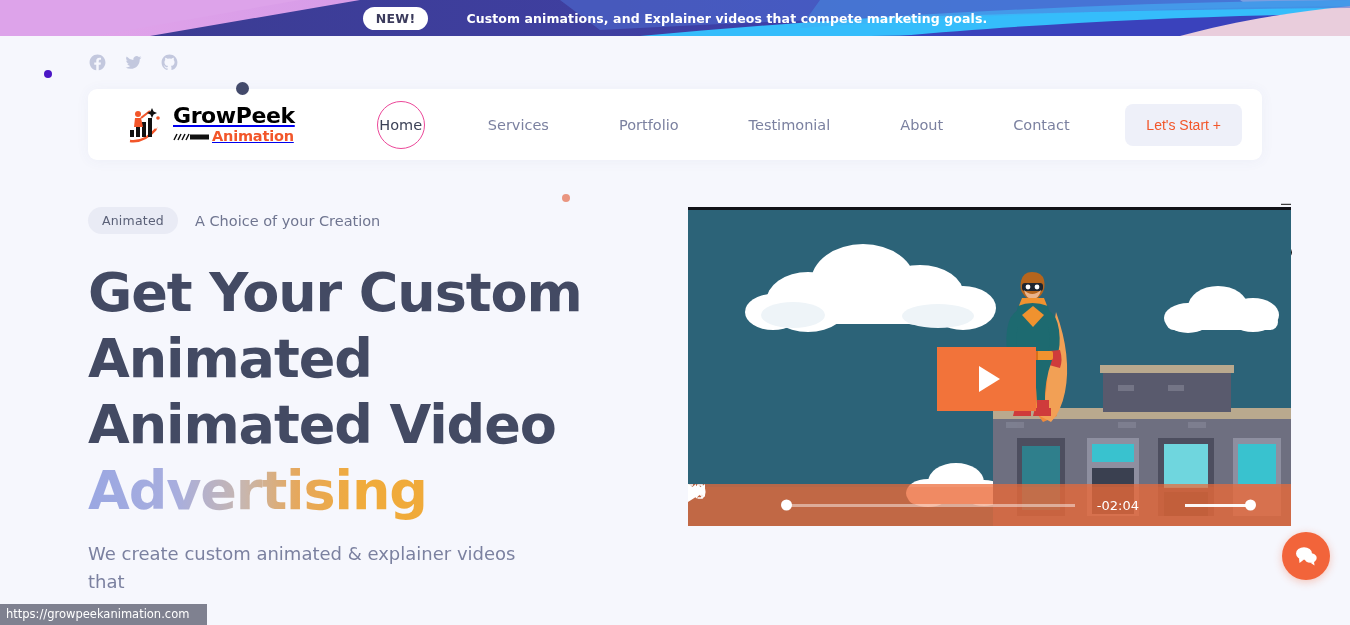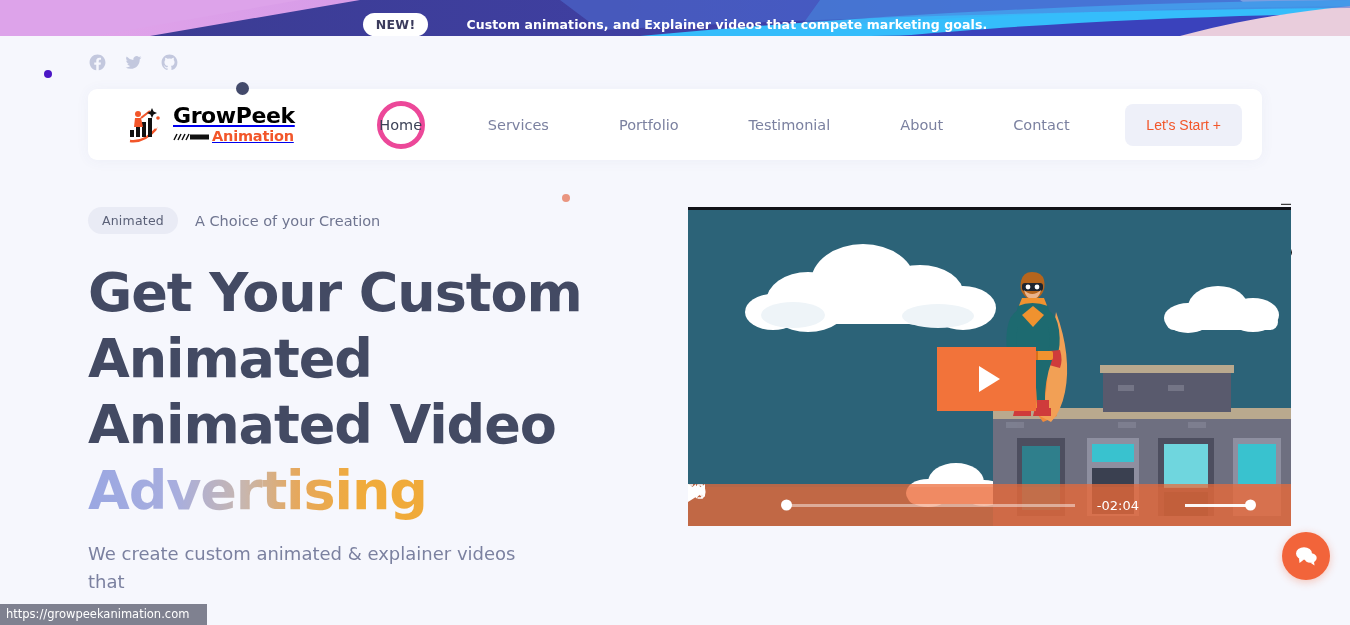--- a/index.html
+++ b/index.html
@@ -7,21 +7,21 @@
   body {
     font-family: "DejaVu Sans", sans-serif;
     background:#f6f7fd;
     position:relative;
   }
 
   
   .banner {
     position:relative; height:36px; width:100%;
     overflow:hidden; background:#c2410c;
-    display:flex; align-items:flex-end; justify-content:center;
+    display:flex; align-items:center; justify-content:center;
   }
   .banner .bg { position:absolute; inset:0; }
   .banner .inner {
     position:relative; z-index:5;
     display:flex; align-items:center; gap:38px;
   }
   .badge-new {
     background:#ffffff; color:#3b3b5c;
     font-size:12.5px; font-weight:700; letter-spacing:.3px;
     padding:4px 13px; border-radius:20px; line-height:1.2;
@@ -99,21 +99,21 @@
   }
 
   .nav { display:flex; align-items:center; margin-left:72px; gap:0; }
   .nav-item {
     color:#7b81a0; font-size:14.5px; text-decoration:none;
     padding:0 35px; white-space:nowrap; position:relative;
   }
   .nav-item.active {
     color:#3c4257;
     width:48px; height:48px; padding:0;
-    border:5px solid #ec4899; border-radius:50%;
+    border:1px solid #ec4899; border-radius:50%;
     display:flex; align-items:center; justify-content:center;
     margin:0 28px 0 10px;
   }
   .cta {
     margin-left:auto;
     background:#eef0f9; color:#f2562a;
     font-size:14px; border:none; border-radius:8px;
     padding:13px 21px; cursor:pointer; white-space:nowrap;
   }
   .dot-navy {

